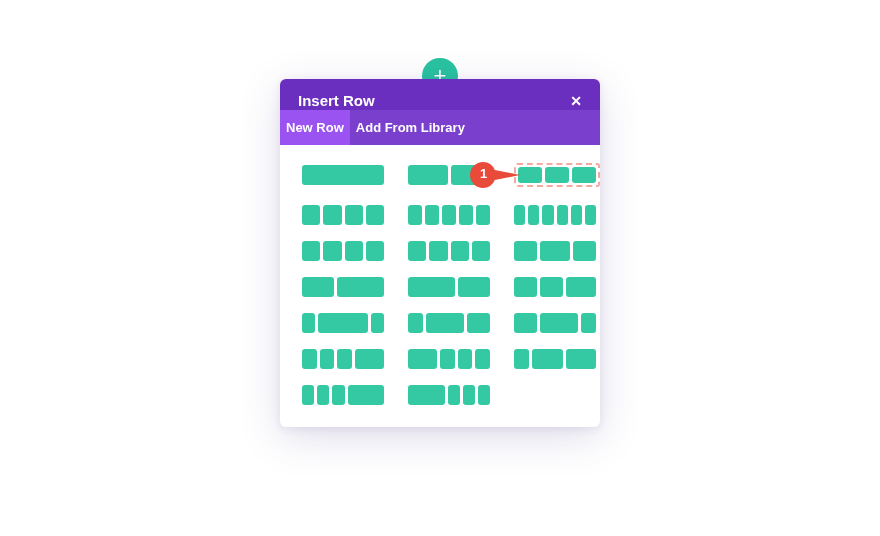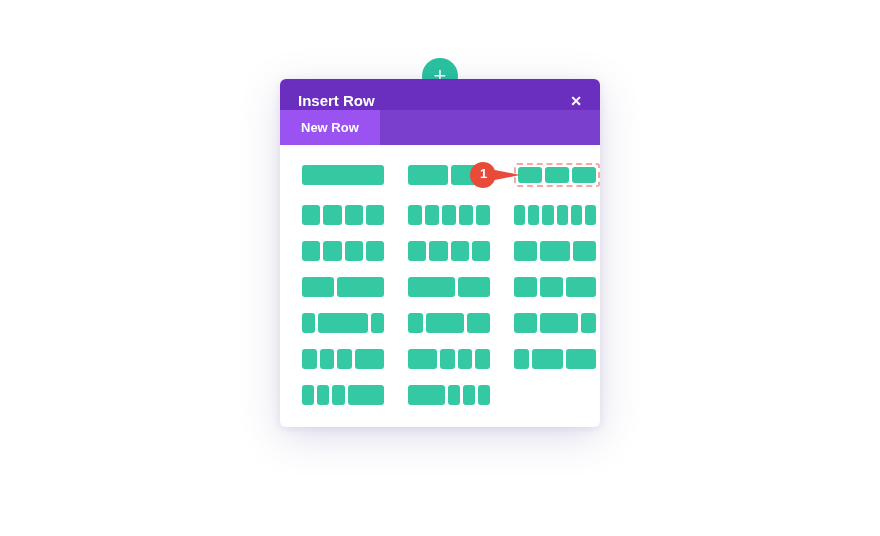--- a/index.html
+++ b/index.html
@@ -55,21 +55,21 @@
       cursor: pointer;
       line-height: 1;
     }
     .tabs {
       display: flex;
       background: #7b3fce;
       font-size: 13px;
       font-weight: 600;
     }
     .tab {
-      padding: 10px 21px;
+      padding: 10px 6px;
       color: #fff;
       cursor: pointer;
       white-space: nowrap;
     }
     .tab.active {
       background: #9a52f0;
     }
     .panel-body {
       padding: 20px 22px 22px 22px;
     }
@@ -130,20 +130,21 @@
 
 <div class="add-circle">+</div>
 
 <div class="panel">
   <div class="panel-header">
     <span>Insert Row</span>
     <span class="close">✕</span>
   </div>
   <div class="tabs">
     <div class="tab active">New Row</div>
+    <div class="tab">Add From Library</div>
   </div>
   <div class="panel-body">
     <div class="layout-grid" id="layout-grid">
         <div class="layout-option">
           <div class="col" style="flex: 1 1 0%;"></div>
         </div>
         <div class="layout-option">
           <div class="col" style="flex: 1 1 0%;"></div>
           <div class="col" style="flex: 1 1 0%;"></div>
         </div>

